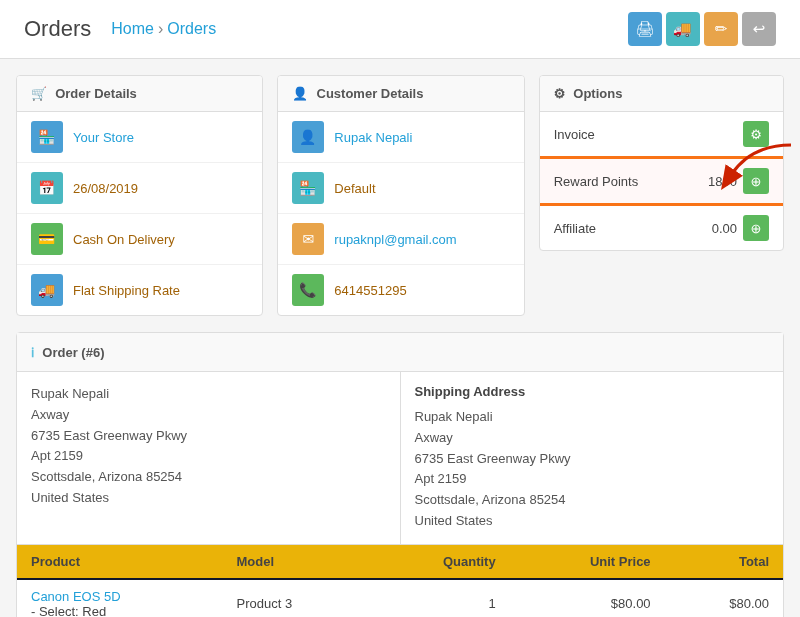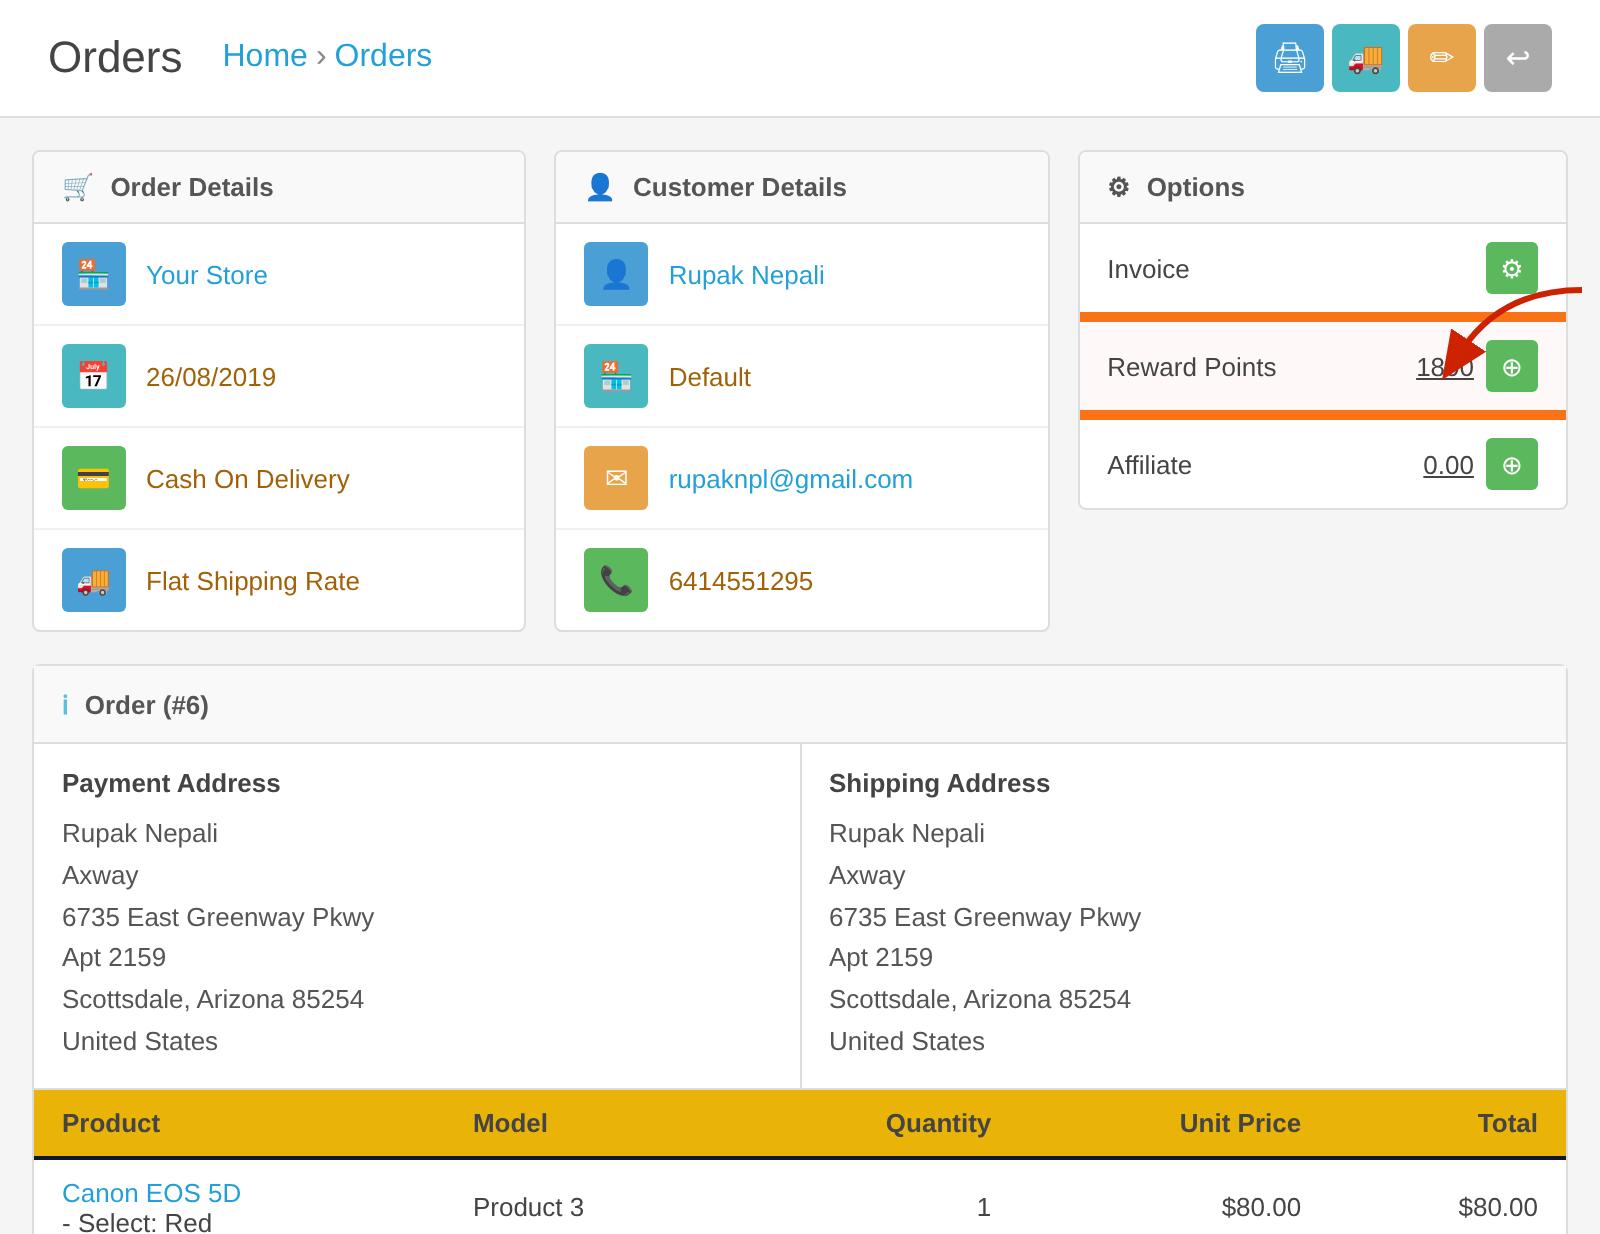--- a/index.html
+++ b/index.html
@@ -53,26 +53,26 @@
     .card-icon.blue { background: #4a9fd5; }
     .card-icon.teal { background: #4ab8c1; }
     .card-icon.green { background: #5cb85c; }
     .card-icon.orange { background: #e8a44a; }
     .card-text { font-size: 13px; color: #a16207; }
     .card-link { color: #23a0d8; text-decoration: none; font-size: 13px; }
 
     
     .option-row {
       display: flex; align-items: center; justify-content: space-between;
-      padding: 9px 14px; border-bottom: 5px solid #f97316;
+      padding: 9px 14px; border-bottom: 3px solid #f97316;
     }
     .option-row:last-child { border-bottom: none; }
     .option-label { font-size: 13px; color: #444; }
     .option-right { display: flex; align-items: center; gap: 6px; }
-    .option-value { font-size: 13px; color: #444; text-decoration: underline; }
+    .option-value { font-size: 13px; color: #444; }
     .option-btn {
       width: 26px; height: 26px; background: #5cb85c; border: none;
       border-radius: 3px; color: #fff; cursor: pointer;
       display: flex; align-items: center; justify-content: center; font-size: 13px;
     }
 
     
     .order-section {
       background: #fff; border: 1px solid #ddd; border-radius: 4px;
     }
@@ -234,21 +234,20 @@
   </div>
 
   <div class="order-section">
     <div class="order-section-header">
       <span class="info-icon">ℹ</span>
       <span>Order (#6)</span>
     </div>
 
     <div class="address-row">
       <div class="address-cell">
-        <div class="address-header">Payment Address</div>
         <div class="address-text">
           Rupak Nepali<br>Axway<br>6735 East Greenway Pkwy<br>Apt 2159<br>Scottsdale, Arizona 85254<br>United States
         </div>
       </div>
       <div class="address-cell">
         <div class="address-header">Shipping Address</div>
         <div class="address-text">
           Rupak Nepali<br>Axway<br>6735 East Greenway Pkwy<br>Apt 2159<br>Scottsdale, Arizona 85254<br>United States
         </div>
       </div>

